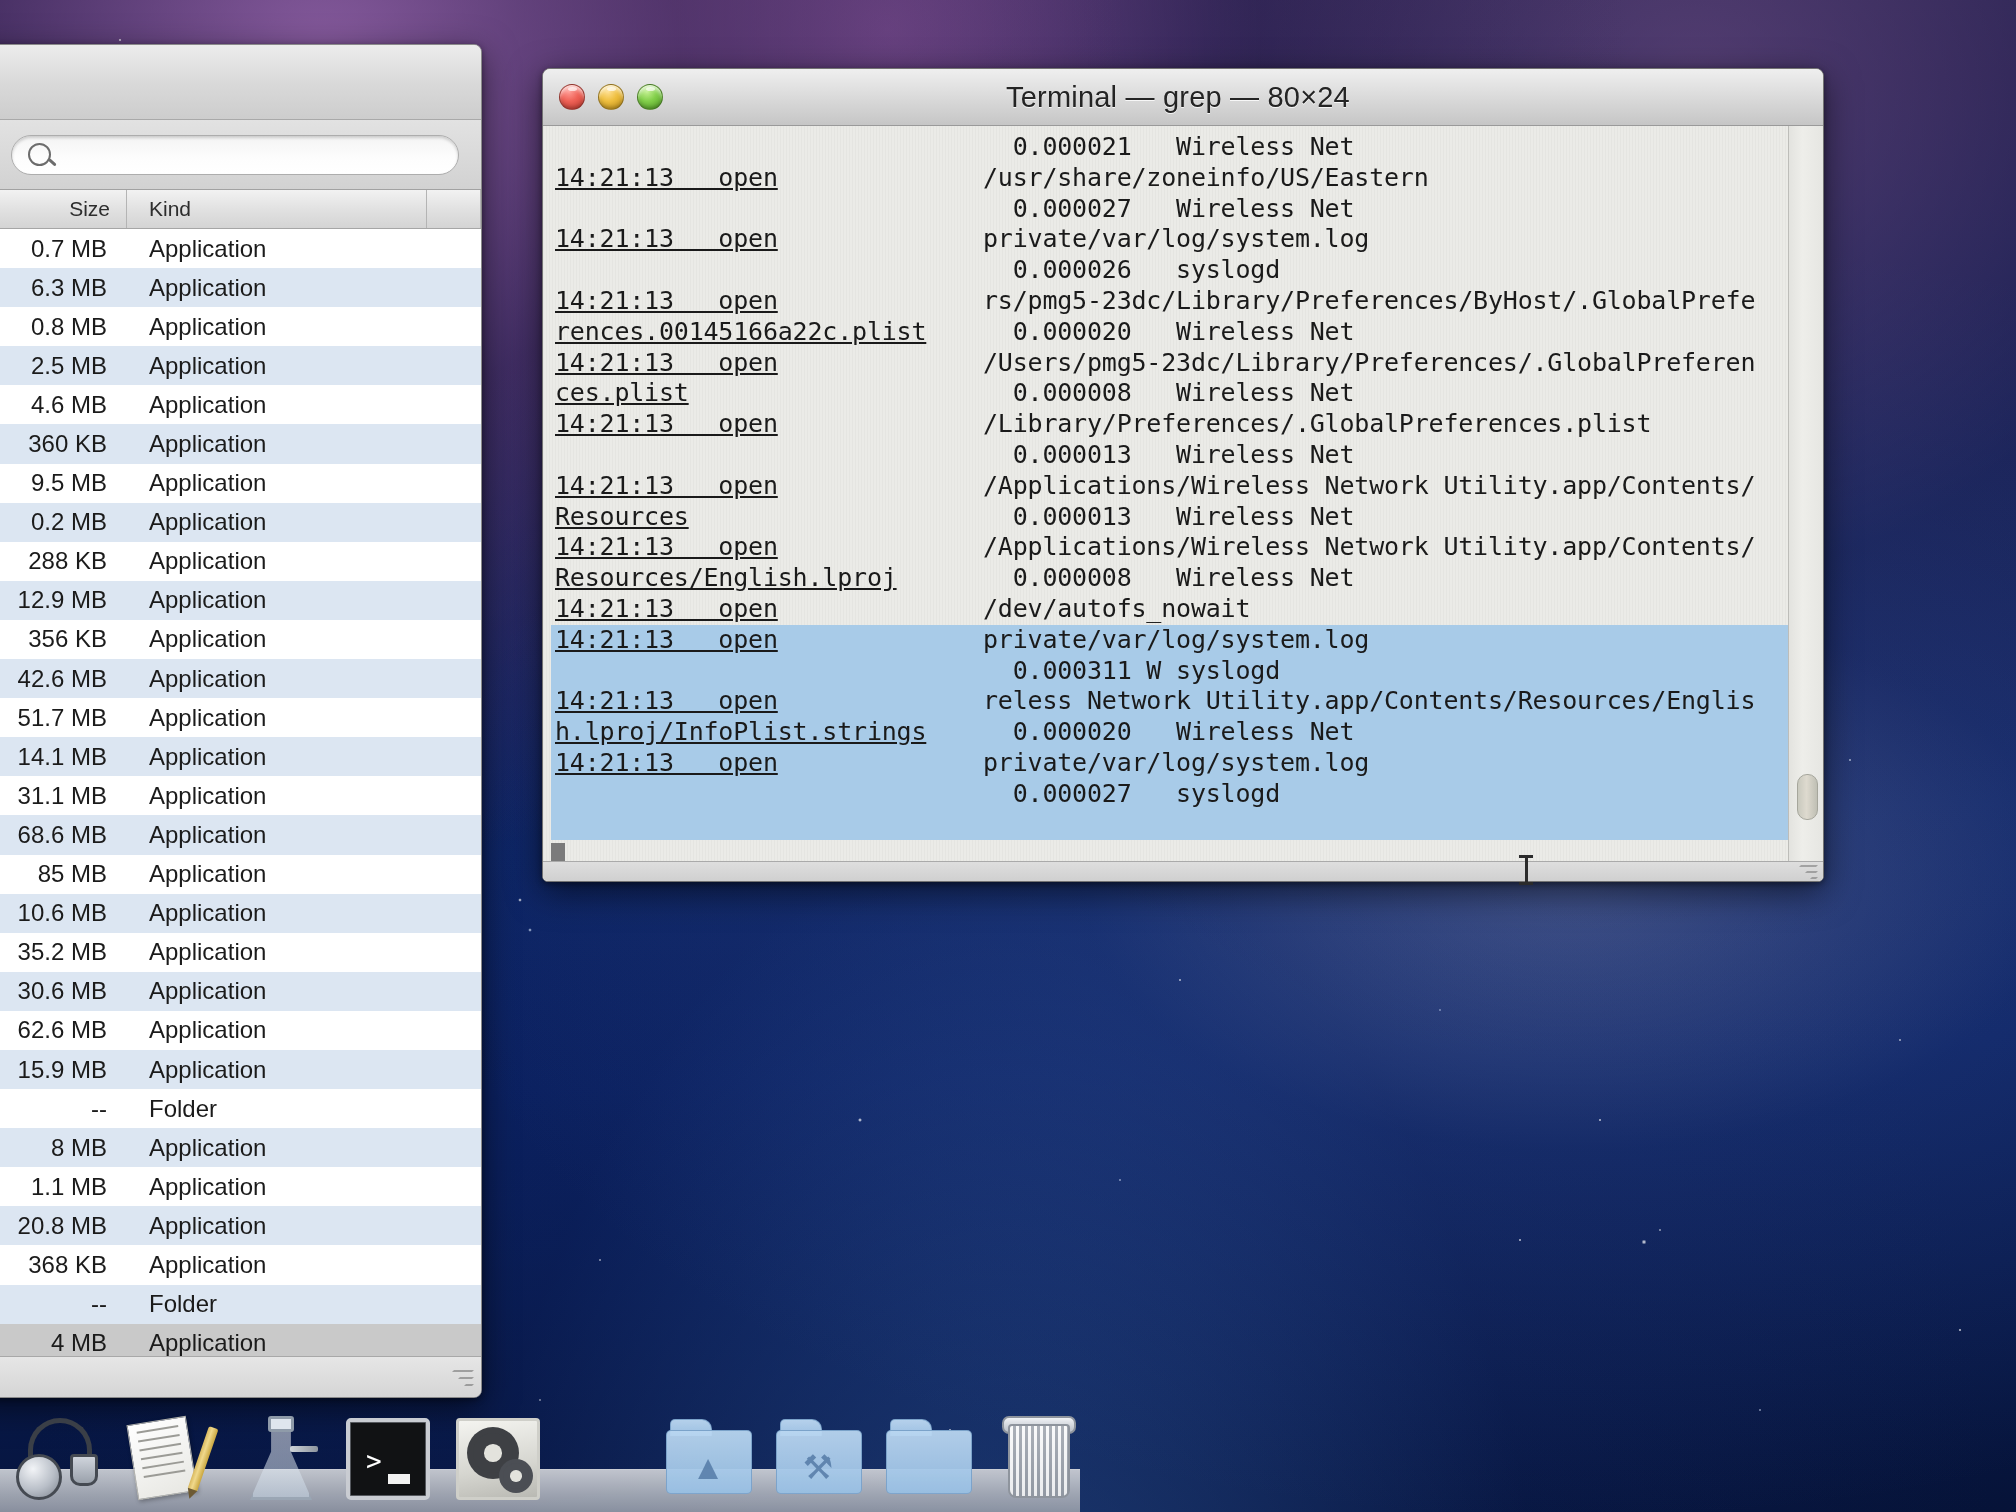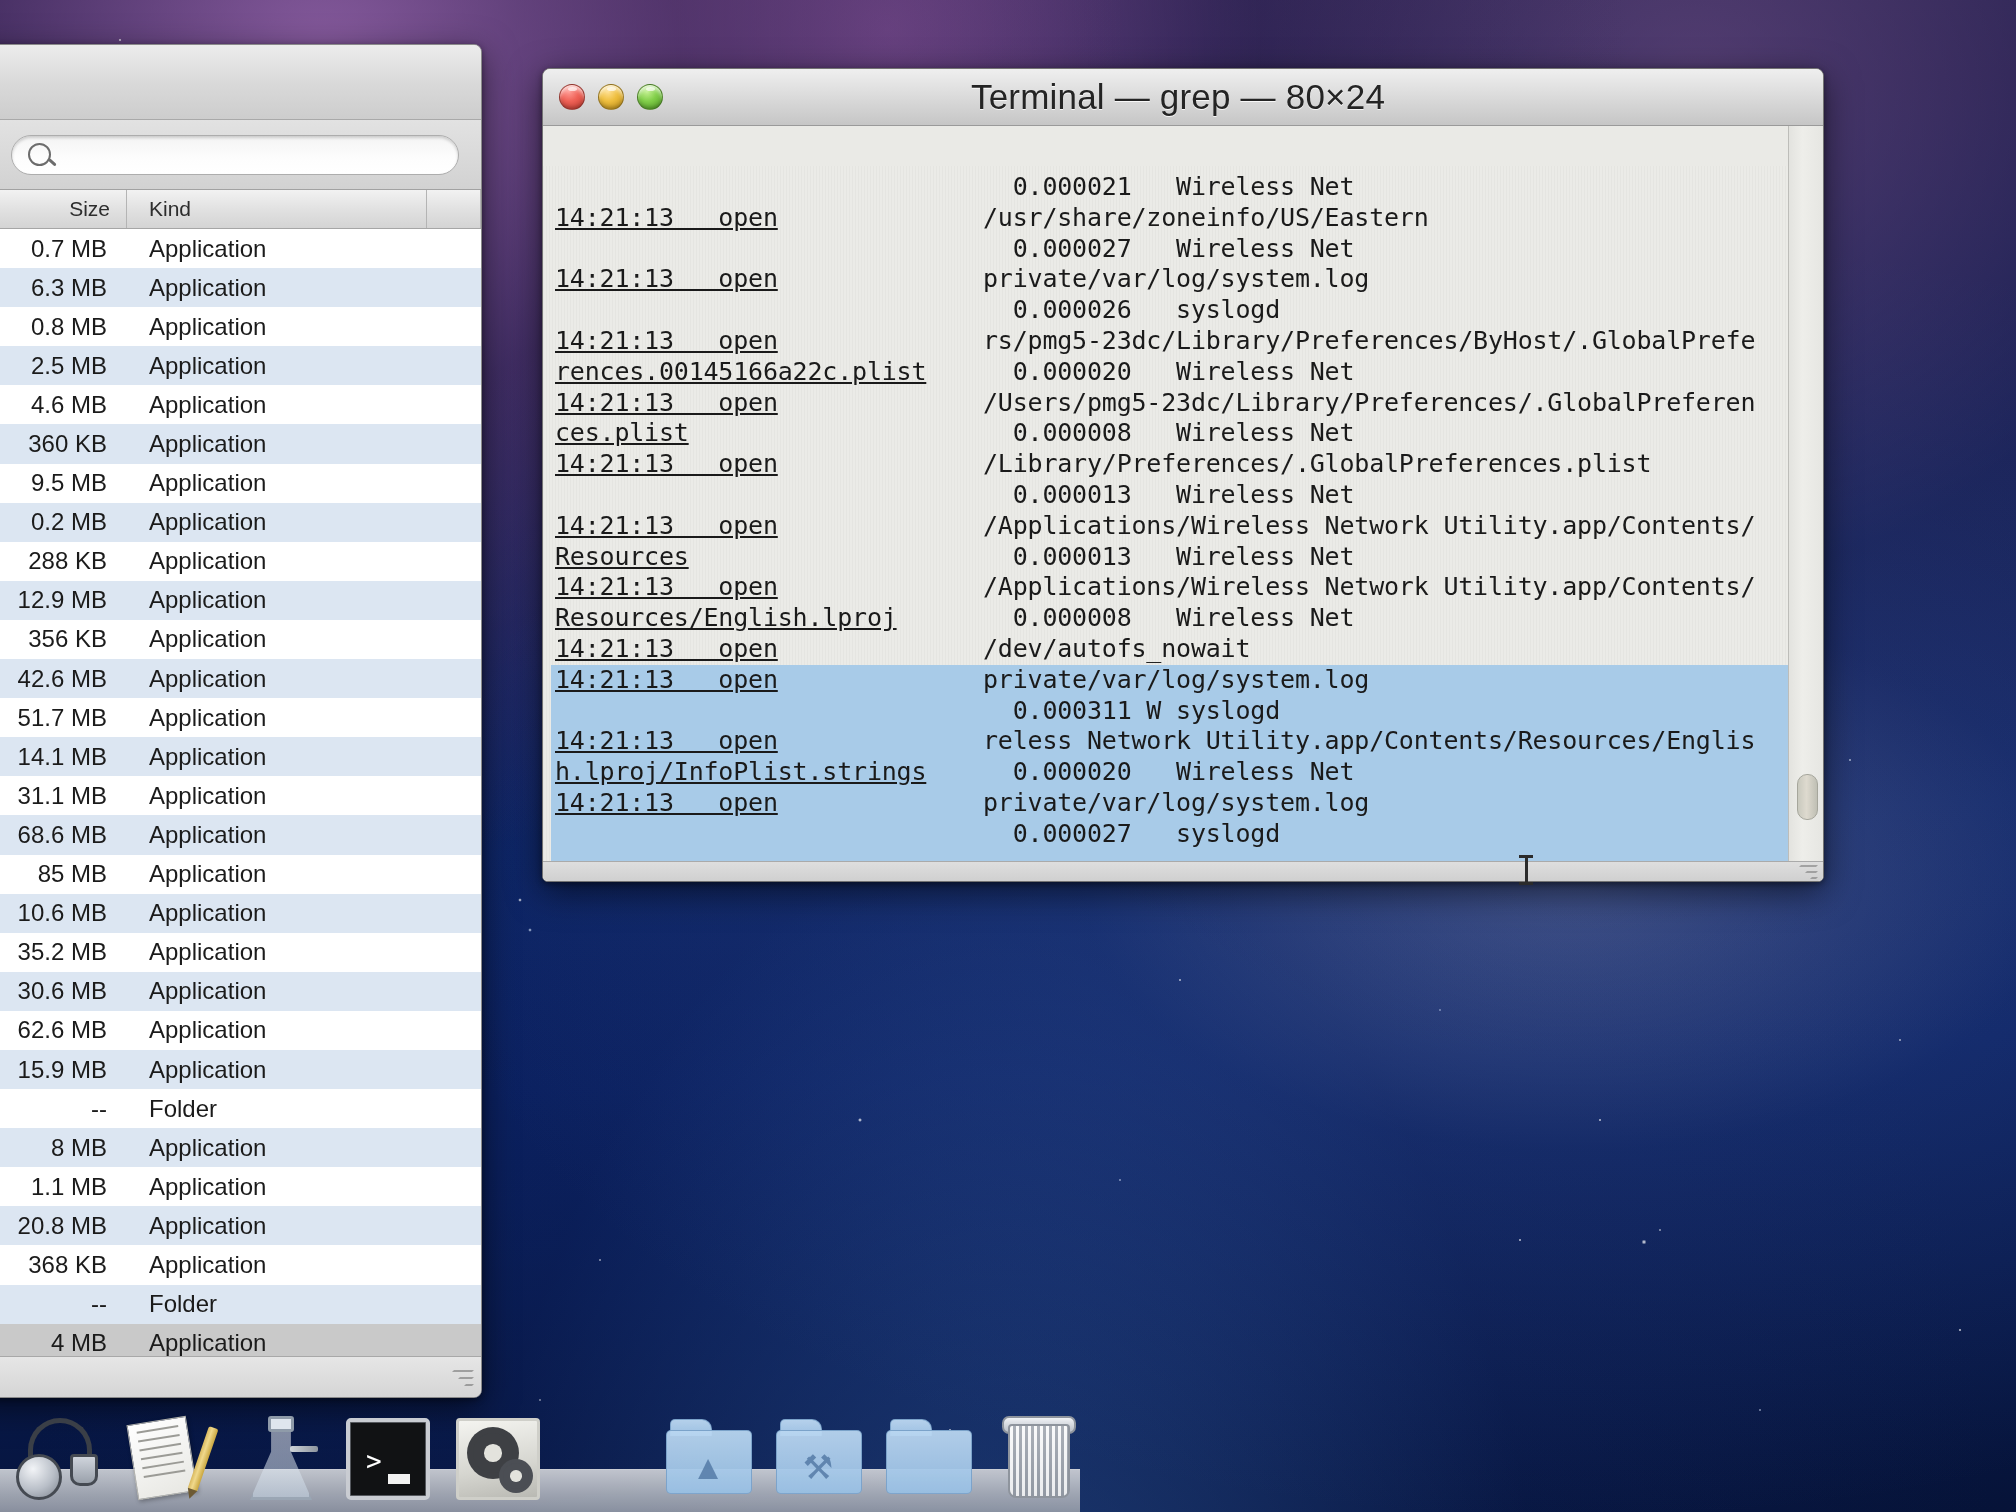--- a/index.html
+++ b/index.html
@@ -255,21 +255,21 @@
     content: "";
     display: block;
     width: 9px; height: 4px;
     margin: 2px auto 0;
     border-radius: 50%;
     background: rgba(255,255,255,0.65);
   }
   #term-title {
     flex: 1;
     text-align: center;
-    font-size: 35px;
+    font-size: 29px;
     color: #242424;
     font-family: "Liberation Sans", sans-serif;
     letter-spacing: 0.2px;
     text-shadow: 0 1px 0 rgba(255,255,255,0.8);
     padding-right: 10px;
   }
 
   #term-body {
     position: relative;
     height: 756px;
@@ -278,21 +278,20 @@
   }
   #term-screen {
     flex: 1;
     position: relative;
     overflow: hidden;
     padding: 6px 0 0 8px;
     box-sizing: border-box;
     background:
       repeating-linear-gradient(90deg, rgba(0,0,0,0.028) 0px, rgba(0,0,0,0.028) 1px, rgba(255,255,255,0) 1px, rgba(255,255,255,0) 3px),
       #ebebe7;
-    margin-top: 40px;
   }
   .tline {
     position: relative;
     height: 30.8px;
     line-height: 30.8px;
     white-space: pre;
     font-family: "DejaVu Sans Mono", "Liberation Mono", monospace;
     font-size: 25px;
     color: #1a1a1a;
     letter-spacing: -0.2px;

